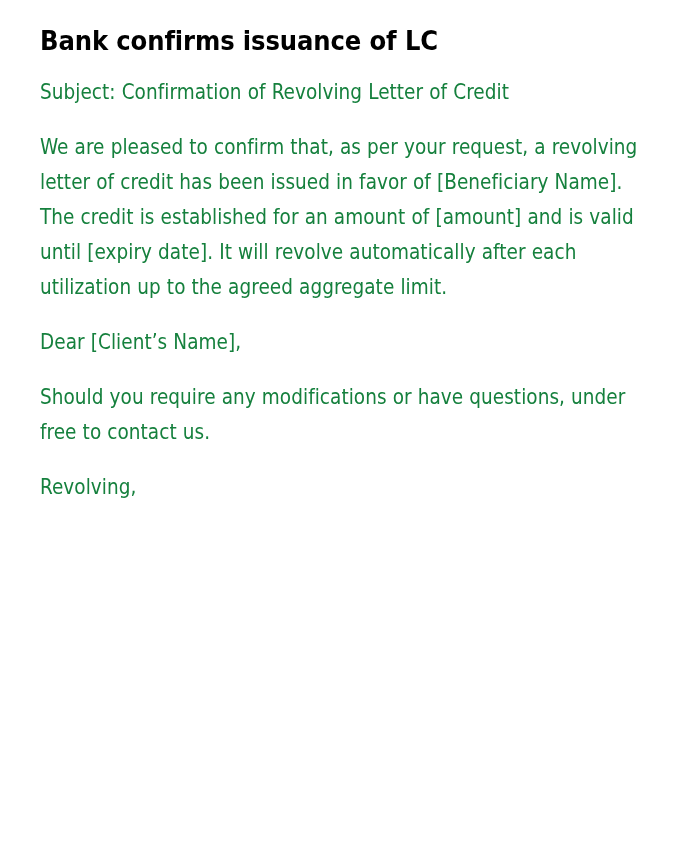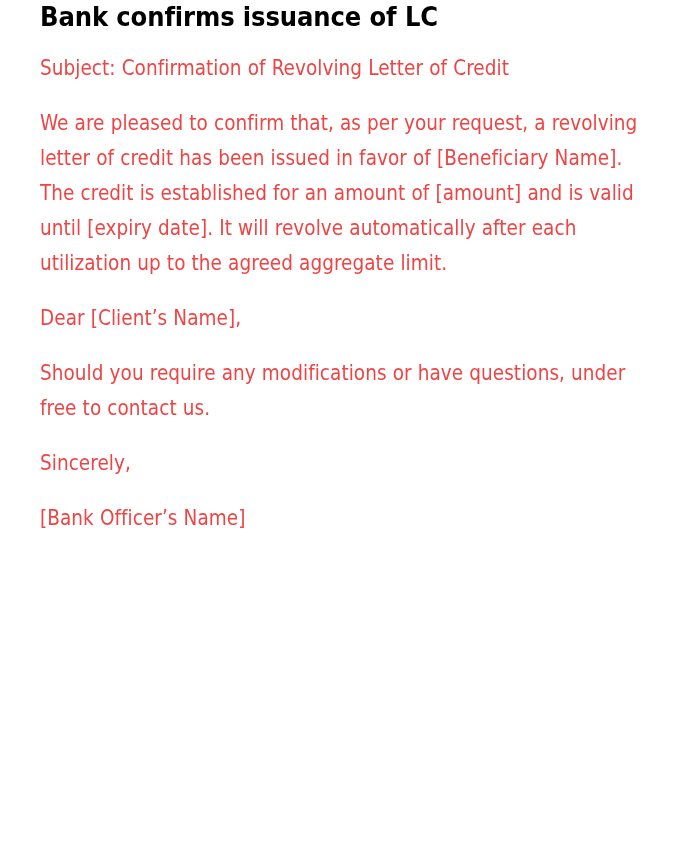--- a/index.html
+++ b/index.html
@@ -29,32 +29,33 @@
     width: 600px;
   }
   .doc-title {
     font-family: "Liberation Sans Narrow", "DejaVu Sans Condensed", "Liberation Sans", sans-serif;
     font-size: 27px;
     font-weight: 700;
     line-height: 34px;
     color: #000000;
     letter-spacing: -0.1px;
     margin: 0;
+    padding-top: 24px;
     white-space: nowrap;
   }
   .doc-body {
     margin: 0;
     padding: 0;
   }
   .para {
     font-family: "Liberation Sans Narrow", "DejaVu Sans Condensed", "Liberation Sans", sans-serif;
     font-size: 20.5px;
     font-weight: 400;
     line-height: 35px;
-    color: #ef4444;
+    color: #15803d;
     margin: 0;
     padding: 0;
     letter-spacing: 0.05px;
     word-spacing: 0.2px;
     text-align: left;
   }
   .para + .para {
     margin-top: 20px;
   }
   .para-subject {
@@ -73,20 +74,19 @@
 
       <p class="para para-subject">Subject: Confirmation of Revolving Letter of Credit</p>
 
       <p class="para">We are pleased to confirm that, as per your request, a revolving letter of credit has been issued in favor of [Beneficiary Name]. The credit is established for an amount of [amount] and is valid until [expiry date]. It will revolve automatically after each utilization up to the agreed aggregate limit.</p>
 
       <p class="para">Dear [Client’s Name],</p>
 
 
       <p class="para">Should you require any modifications or have questions, under free to contact us.</p>
 
-      <p class="para">Sincerely,</p>
+      <p class="para">Revolving,</p>
 
-      <p class="para">[Bank Officer’s Name]</p>
 
 
     </div>
   </div>
 </div>
 
 </body></html>

